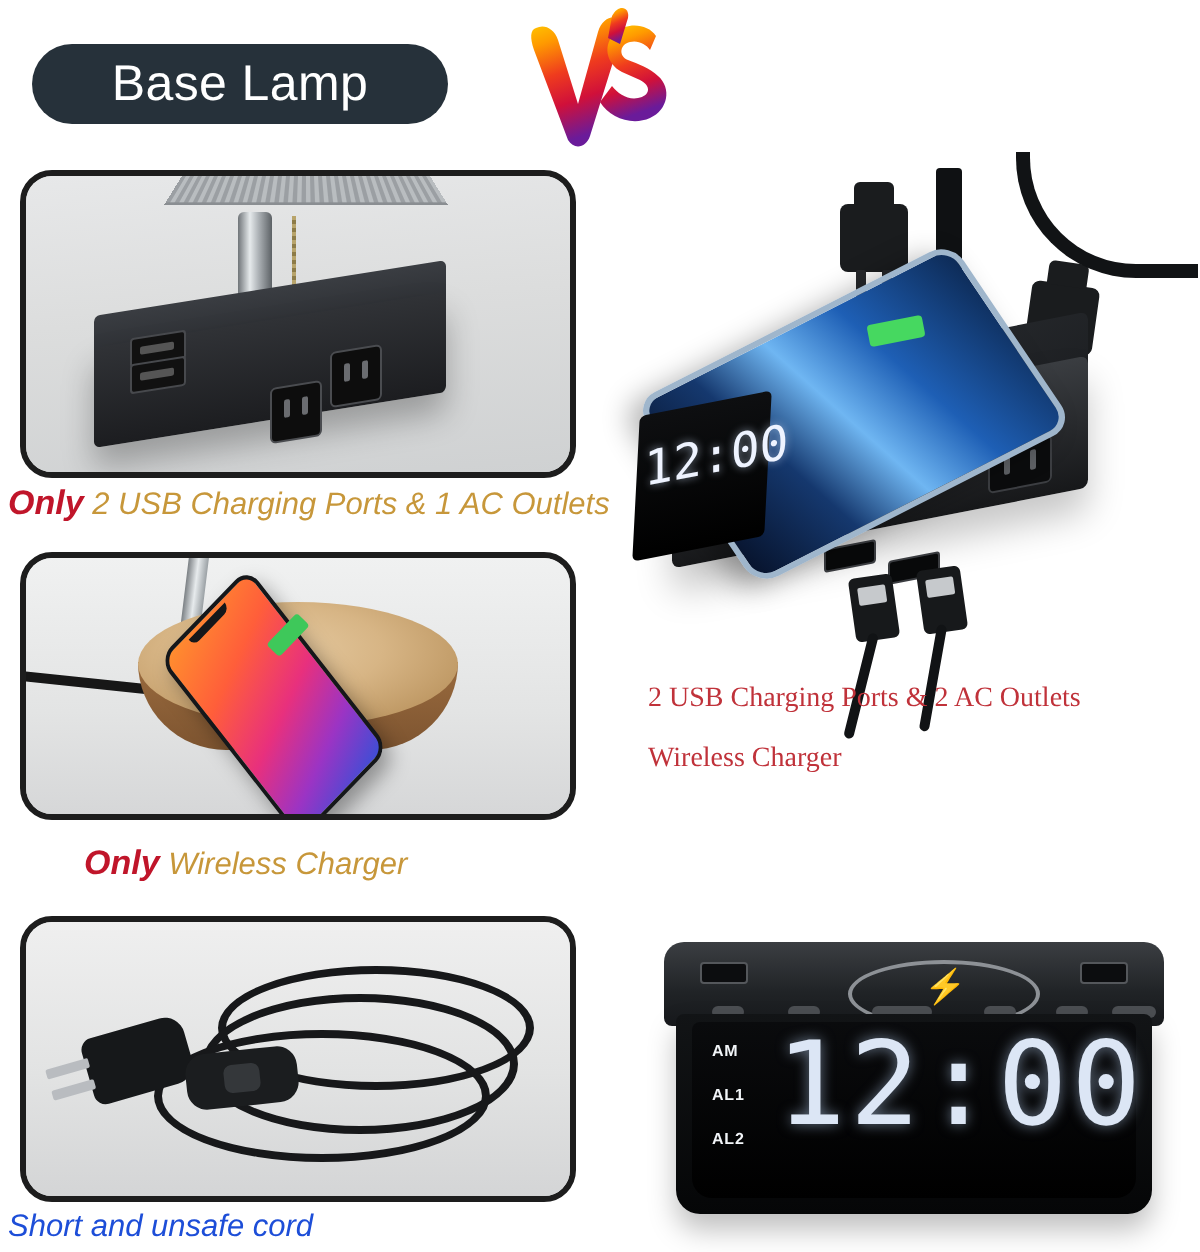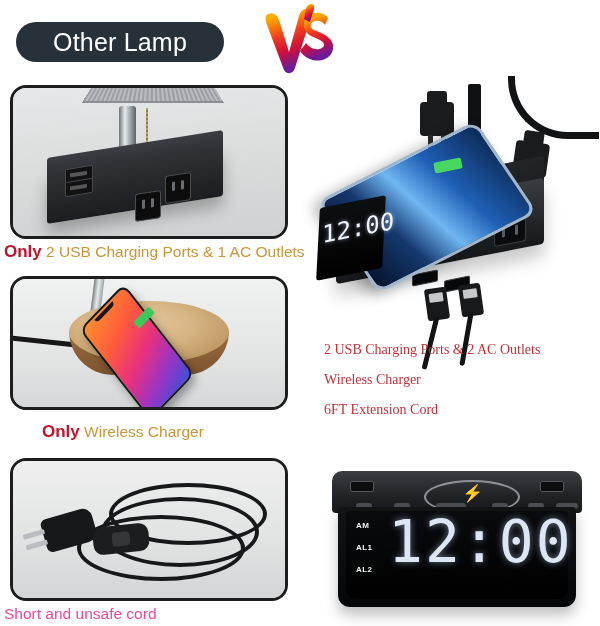--- a/index.html
+++ b/index.html
@@ -35,25 +35,25 @@
     position:absolute;
     border:3px solid #1d1d1d;border-radius:16px;
     background:#d8dadb;overflow:hidden;
   }
   .frame.f1{left:10px;top:5px;width:272px;height:148px;}
   .frame.f2{left:10px;top:196px;width:272px;height:128px;}
   .frame.f3{left:10px;top:378px;width:272px;height:137px;}
 
   
   .cap{
-    position:absolute;left:4px;font-size:15.5px;white-space:nowrap;
+    position:absolute;left:4px;font-size:15.5px;white-space:nowrap;font-style:italic;
   }
   .cap .only{color:#c0152a;font-weight:bold;font-size:17px;}
   .cap .amber{color:#c7973a;}
-  .cap .red{color:#ec4899;}
+  .cap .red{color:#1d4ed8;}
   .cap.c1{top:162px;}
   .cap.c2{top:342px;margin-left:38px;}
   .cap.c3{top:525px;}
 
   
   .hero{position:absolute;left:8px;top:0px;width:292px;height:248px;}
   .featlist{position:absolute;left:24px;top:255px;}
   .feat{
     color:#c0323a;font-size:14px;height:30px;line-height:30px;
     white-space:nowrap;
@@ -241,21 +241,21 @@
   .ck-usb{position:absolute;top:10px;width:22px;height:9px;background:#0c0d0f;border-radius:2px;
     border:1px solid #54575b;}
 </style>
 </head>
 <body>
 
 <div class="page">
 
   <div class="header">
     <div class="pill left">
-      <span>Other Lamp</span>
+      <span>Base Lamp</span>
     </div>
 
     <div class="vs-wrap" title="VS">
       <svg width="78" height="76" viewBox="0 0 78 76" aria-hidden="true">
         <defs>
           <linearGradient id="vsg" x1="0" y1="0" x2="0.25" y2="1">
             <stop offset="0%" stop-color="#ffd200"></stop>
             <stop offset="22%" stop-color="#ff9a00"></stop>
             <stop offset="48%" stop-color="#ef3b1e"></stop>
             <stop offset="72%" stop-color="#d0103a"></stop>
@@ -358,21 +358,20 @@
 
       <div class="h-usbplug" style="left:118px;top:208px;"></div>
       <div class="h-usbcord" style="left:120px;top:236px;transform:rotate(14deg);"></div>
       <div class="h-usbplug" style="left:152px;top:204px;"></div>
       <div class="h-usbcord" style="left:156px;top:232px;transform:rotate(10deg);"></div>
     </div>
 
     <div class="featlist">
       <div class="feat">2 USB Charging Ports &amp; 2 AC Outlets</div>
       <div class="feat">Wireless Charger</div>
-      <div class="feat">6FT Extension Cord</div>
     </div>
 
     <div class="clockshot">
       <div class="ck-bg"></div>
       <div class="ck-top">
         <div class="ck-usb" style="left:18px;"></div>
         <div class="ck-usb" style="right:18px;"></div>
         <div class="ck-wl"></div>
         <div class="ck-bolt">⚡</div>
         <div class="ck-btn" style="left:24px;width:16px;"></div>

